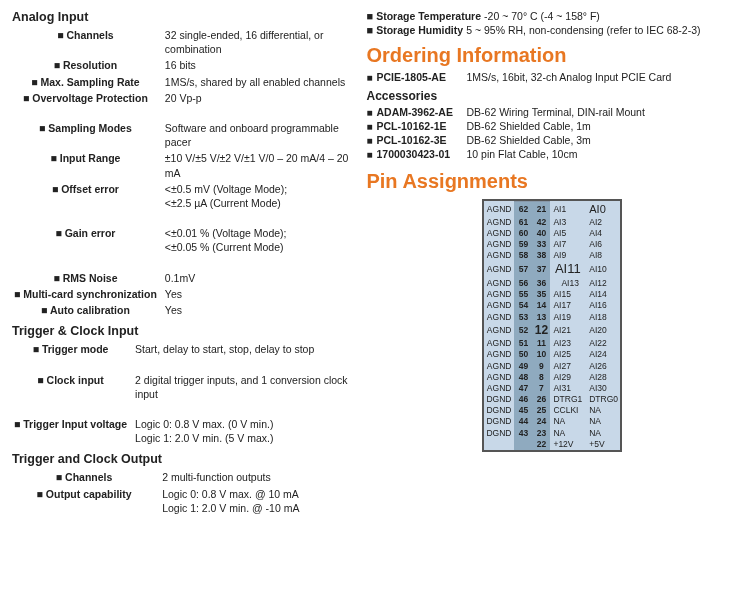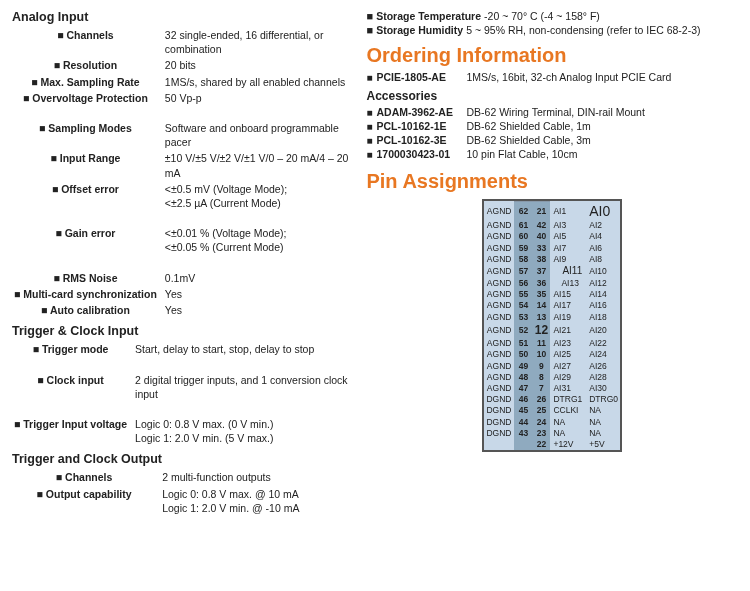--- a/index.html
+++ b/index.html
@@ -125,29 +125,29 @@
       <div>
         <div class="section-title">Analog Input</div>
         <table class="spec-table">
           <tbody>
             <tr>
               <td class="label">■ Channels</td>
               <td>32 single-ended, 16 differential, or combination</td>
             </tr>
             <tr>
               <td class="label">■ Resolution</td>
-              <td>20 bits</td>
+              <td>16 bits</td>
             </tr>
             <tr>
               <td class="label">■ Max. Sampling Rate</td>
               <td>1MS/s, shared by all enabled channels</td>
             </tr>
             <tr>
               <td class="label">■ Overvoltage Protection</td>
-              <td>50 Vp-p</td>
+              <td>20 Vp-p</td>
             </tr>
             <tr>
               <td class="label"><br>■ Sampling Modes</td>
               <td><br>Software and onboard programmable pacer</td>
             </tr>
             <tr>
               <td class="label">■ Input Range</td>
               <td>±10 V/±5 V/±2 V/±1 V/0 – 20 mA/4 – 20 mA</td>
             </tr>
             <tr>
@@ -272,21 +272,21 @@
                 <td style="font-size:8px; text-align:left; padding-left:2px;"></td>
                 <td style="font-size:8px; text-align:left; padding-left:4px;"></td>
               </tr>
             </thead>
             <tbody id="pin-table-body">
             <tr>
     <td style="text-align:right;padding-right:3px;font-size:8.5px;white-space:nowrap;">AGND</td>
     <td style="background:#8faabf;text-align:center;font-size:8.5px;min-width:18px;font-weight:bold;">62</td>
     <td style="background:#8faabf;text-align:center;font-size:8.5px;min-width:18px;font-weight:bold;">21</td>
     <td style="text-align:left;padding-left:3px;font-size:8.5px;white-space:nowrap;">AI1</td>
-    <td style="text-align:left;padding-left:5px;font-size:14px;white-space:nowrap;">AI0</td>
+    <td style="text-align:left;padding-left:5px;font-size:11px;white-space:nowrap;">AI0</td>
   </tr>
                 <tr>
     <td style="text-align:right;padding-right:3px;font-size:8.5px;white-space:nowrap;">AGND</td>
     <td style="background:#8faabf;text-align:center;font-size:8.5px;min-width:18px;font-weight:bold;">61</td>
     <td style="background:#8faabf;text-align:center;font-size:8.5px;min-width:18px;font-weight:bold;">42</td>
     <td style="text-align:left;padding-left:3px;font-size:8.5px;white-space:nowrap;">AI3</td>
     <td style="text-align:left;padding-left:5px;font-size:8.5px;white-space:nowrap;">AI2</td>
   </tr>
                 <tr>
     <td style="text-align:right;padding-right:3px;font-size:8.5px;white-space:nowrap;">AGND</td>
@@ -306,21 +306,21 @@
     <td style="text-align:right;padding-right:3px;font-size:8.5px;white-space:nowrap;">AGND</td>
     <td style="background:#8faabf;text-align:center;font-size:8.5px;min-width:18px;font-weight:bold;">58</td>
     <td style="background:#8faabf;text-align:center;font-size:8.5px;min-width:18px;font-weight:bold;">38</td>
     <td style="text-align:left;padding-left:3px;font-size:8.5px;white-space:nowrap;">AI9</td>
     <td style="text-align:left;padding-left:5px;font-size:8.5px;white-space:nowrap;">AI8</td>
   </tr>
                 <tr>
     <td style="text-align:right;padding-right:3px;font-size:8.5px;white-space:nowrap;">AGND</td>
     <td style="background:#8faabf;text-align:center;font-size:8.5px;min-width:18px;font-weight:bold;">57</td>
     <td style="background:#8faabf;text-align:center;font-size:8.5px;min-width:18px;font-weight:bold;">37</td>
-    <td style="text-align:right;padding-left:3px;font-size:10px;white-space:nowrap;">AI11</td>
+    <td style="text-align:center;padding-left:3px;font-size:13px;white-space:nowrap;">AI11</td>
     <td style="text-align:left;padding-left:5px;font-size:8.5px;white-space:nowrap;">AI10</td>
   </tr>
                 <tr>
     <td style="text-align:right;padding-right:3px;font-size:8.5px;white-space:nowrap;">AGND</td>
     <td style="background:#8faabf;text-align:center;font-size:8.5px;min-width:18px;font-weight:bold;">56</td>
     <td style="background:#8faabf;text-align:center;font-size:8.5px;min-width:18px;font-weight:bold;">36</td>
     <td style="text-align:left;padding-left:11px;font-size:8.5px;white-space:nowrap;">AI13</td>
     <td style="text-align:left;padding-left:5px;font-size:8.5px;white-space:nowrap;">AI12</td>
   </tr>
                 <tr>

